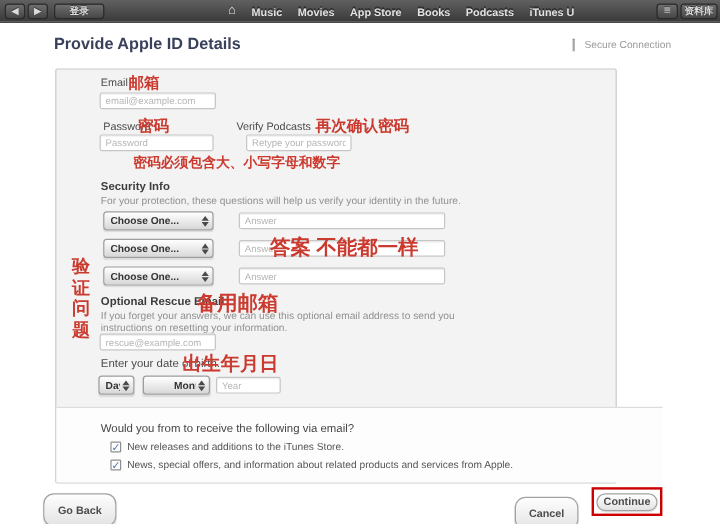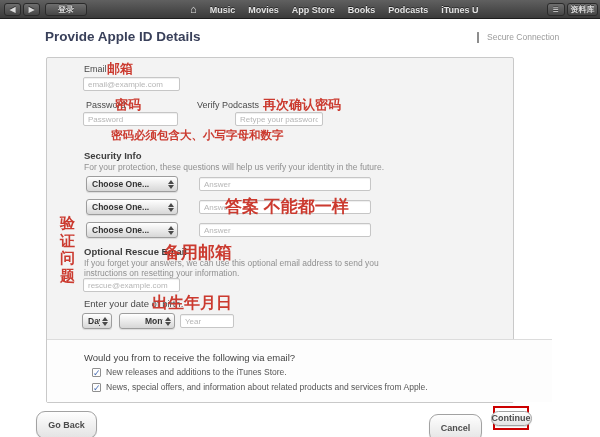--- a/index.html
+++ b/index.html
@@ -93,21 +93,21 @@
   .pill {
     position:absolute; height:28px; border:1px solid #a2a2a2; border-radius:9px;
     background:linear-gradient(#fefefe,#e3e3e3);
     font-size:9px; font-weight:bold; color:#4c4c4c;
     display:flex; align-items:center; justify-content:center; cursor:pointer;
     box-shadow:0 1px 1px rgba(0,0,0,.12);
   }
   .btn-goback { left:36px; top:411px; width:61px; }
   .btn-cancel { left:429px; top:414px; width:53px;text-align:right; }
   .continue-box {
-    position:absolute; left:493px; top:406px; width:36px; height:24px;
+    position:absolute; left:493px; top:406px; width:59px; height:24px;
     border:2px solid #cc0000;
     display:flex; align-items:center; justify-content:center;
   }
   .btn-continue { position:static; width:51px; height:15px; }
 </style>
 </head>
 <body>
 
 <div class="navbar">
   <div class="nav-btn btn-back">
@@ -148,21 +148,21 @@
 
   <div class="lbl" style="left:37px; top:6px;">Email</div>
   <div class="ann ann-13" style="left:60px; top:2px;">邮箱</div>
   <input class="tfield" style="left: 36px; top: 19px; width: 97px;" placeholder="email@example.com">
 
   <div class="lbl" style="left:39px; top:42px;">Password</div>
   <div class="ann ann-13" style="left:68px; top:38px;">密码</div>
   <div class="lbl" style="left:150px; top:42px;">Verify Podcasts</div>
   <div class="ann ann-13" style="left:216px; top:38px;">再次确认密码</div>
   <input class="tfield" style="left: 36px; top: 54px; width: 95px;" placeholder="Password">
-  <input class="tfield" style="left: 158px; top: 54px; width: 88px; margin-left: 30px;" placeholder="Retype your password">
+  <input class="tfield" style="left: 158px; top: 54px; width: 88px;" placeholder="Retype your password">
   <div class="ann ann-12" style="left:64px; top:70px;">密码必须包含大、小写字母和数字</div>
 
   <div class="lbl-bold" style="left:37px; top:92px;">Security Info</div>
   <div class="desc" style="left:37px; top:104px; width:420px;">For your protection, these questions will help us verify your identity in the future.</div>
   <div class="ann-vert" style="left:13px; top:112px;margin-top:44px;">验证问题</div>
 
   <div class="select" style="left:39px; top:118px; width:92px;">
     <span class="val">Choose One...</span>
     <span class="stepper">
         <span class="tri-up"></span>

